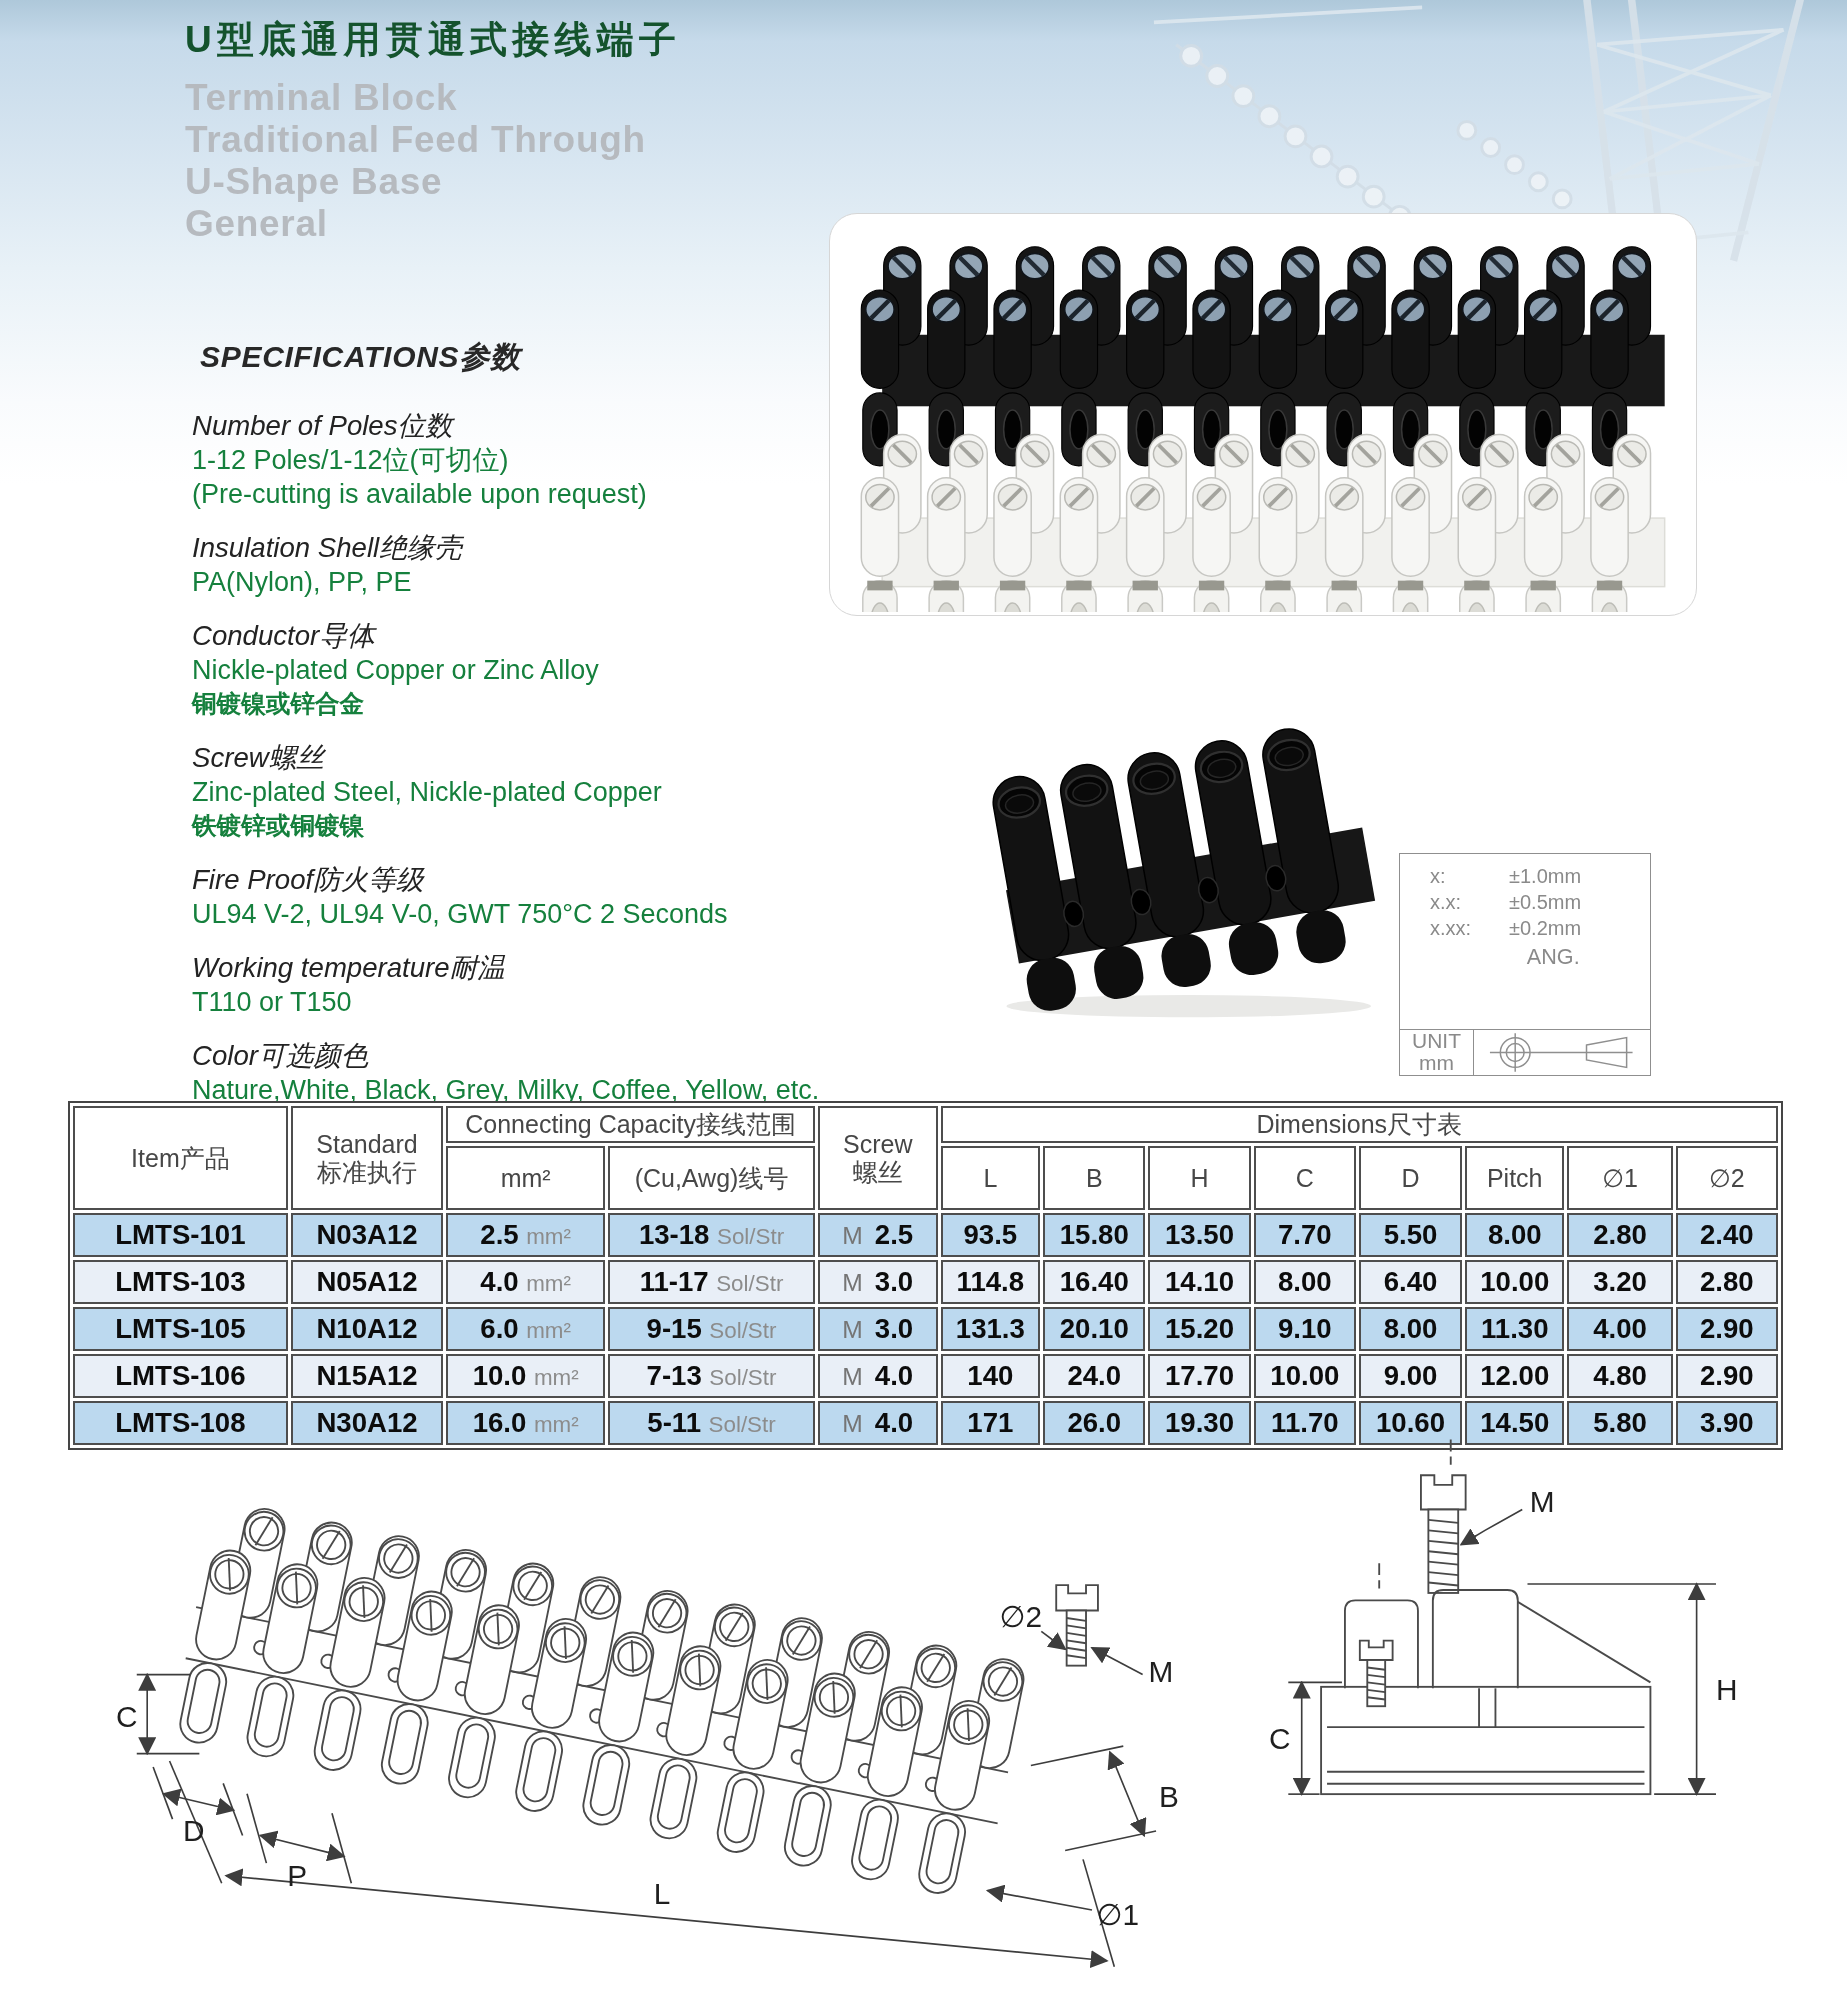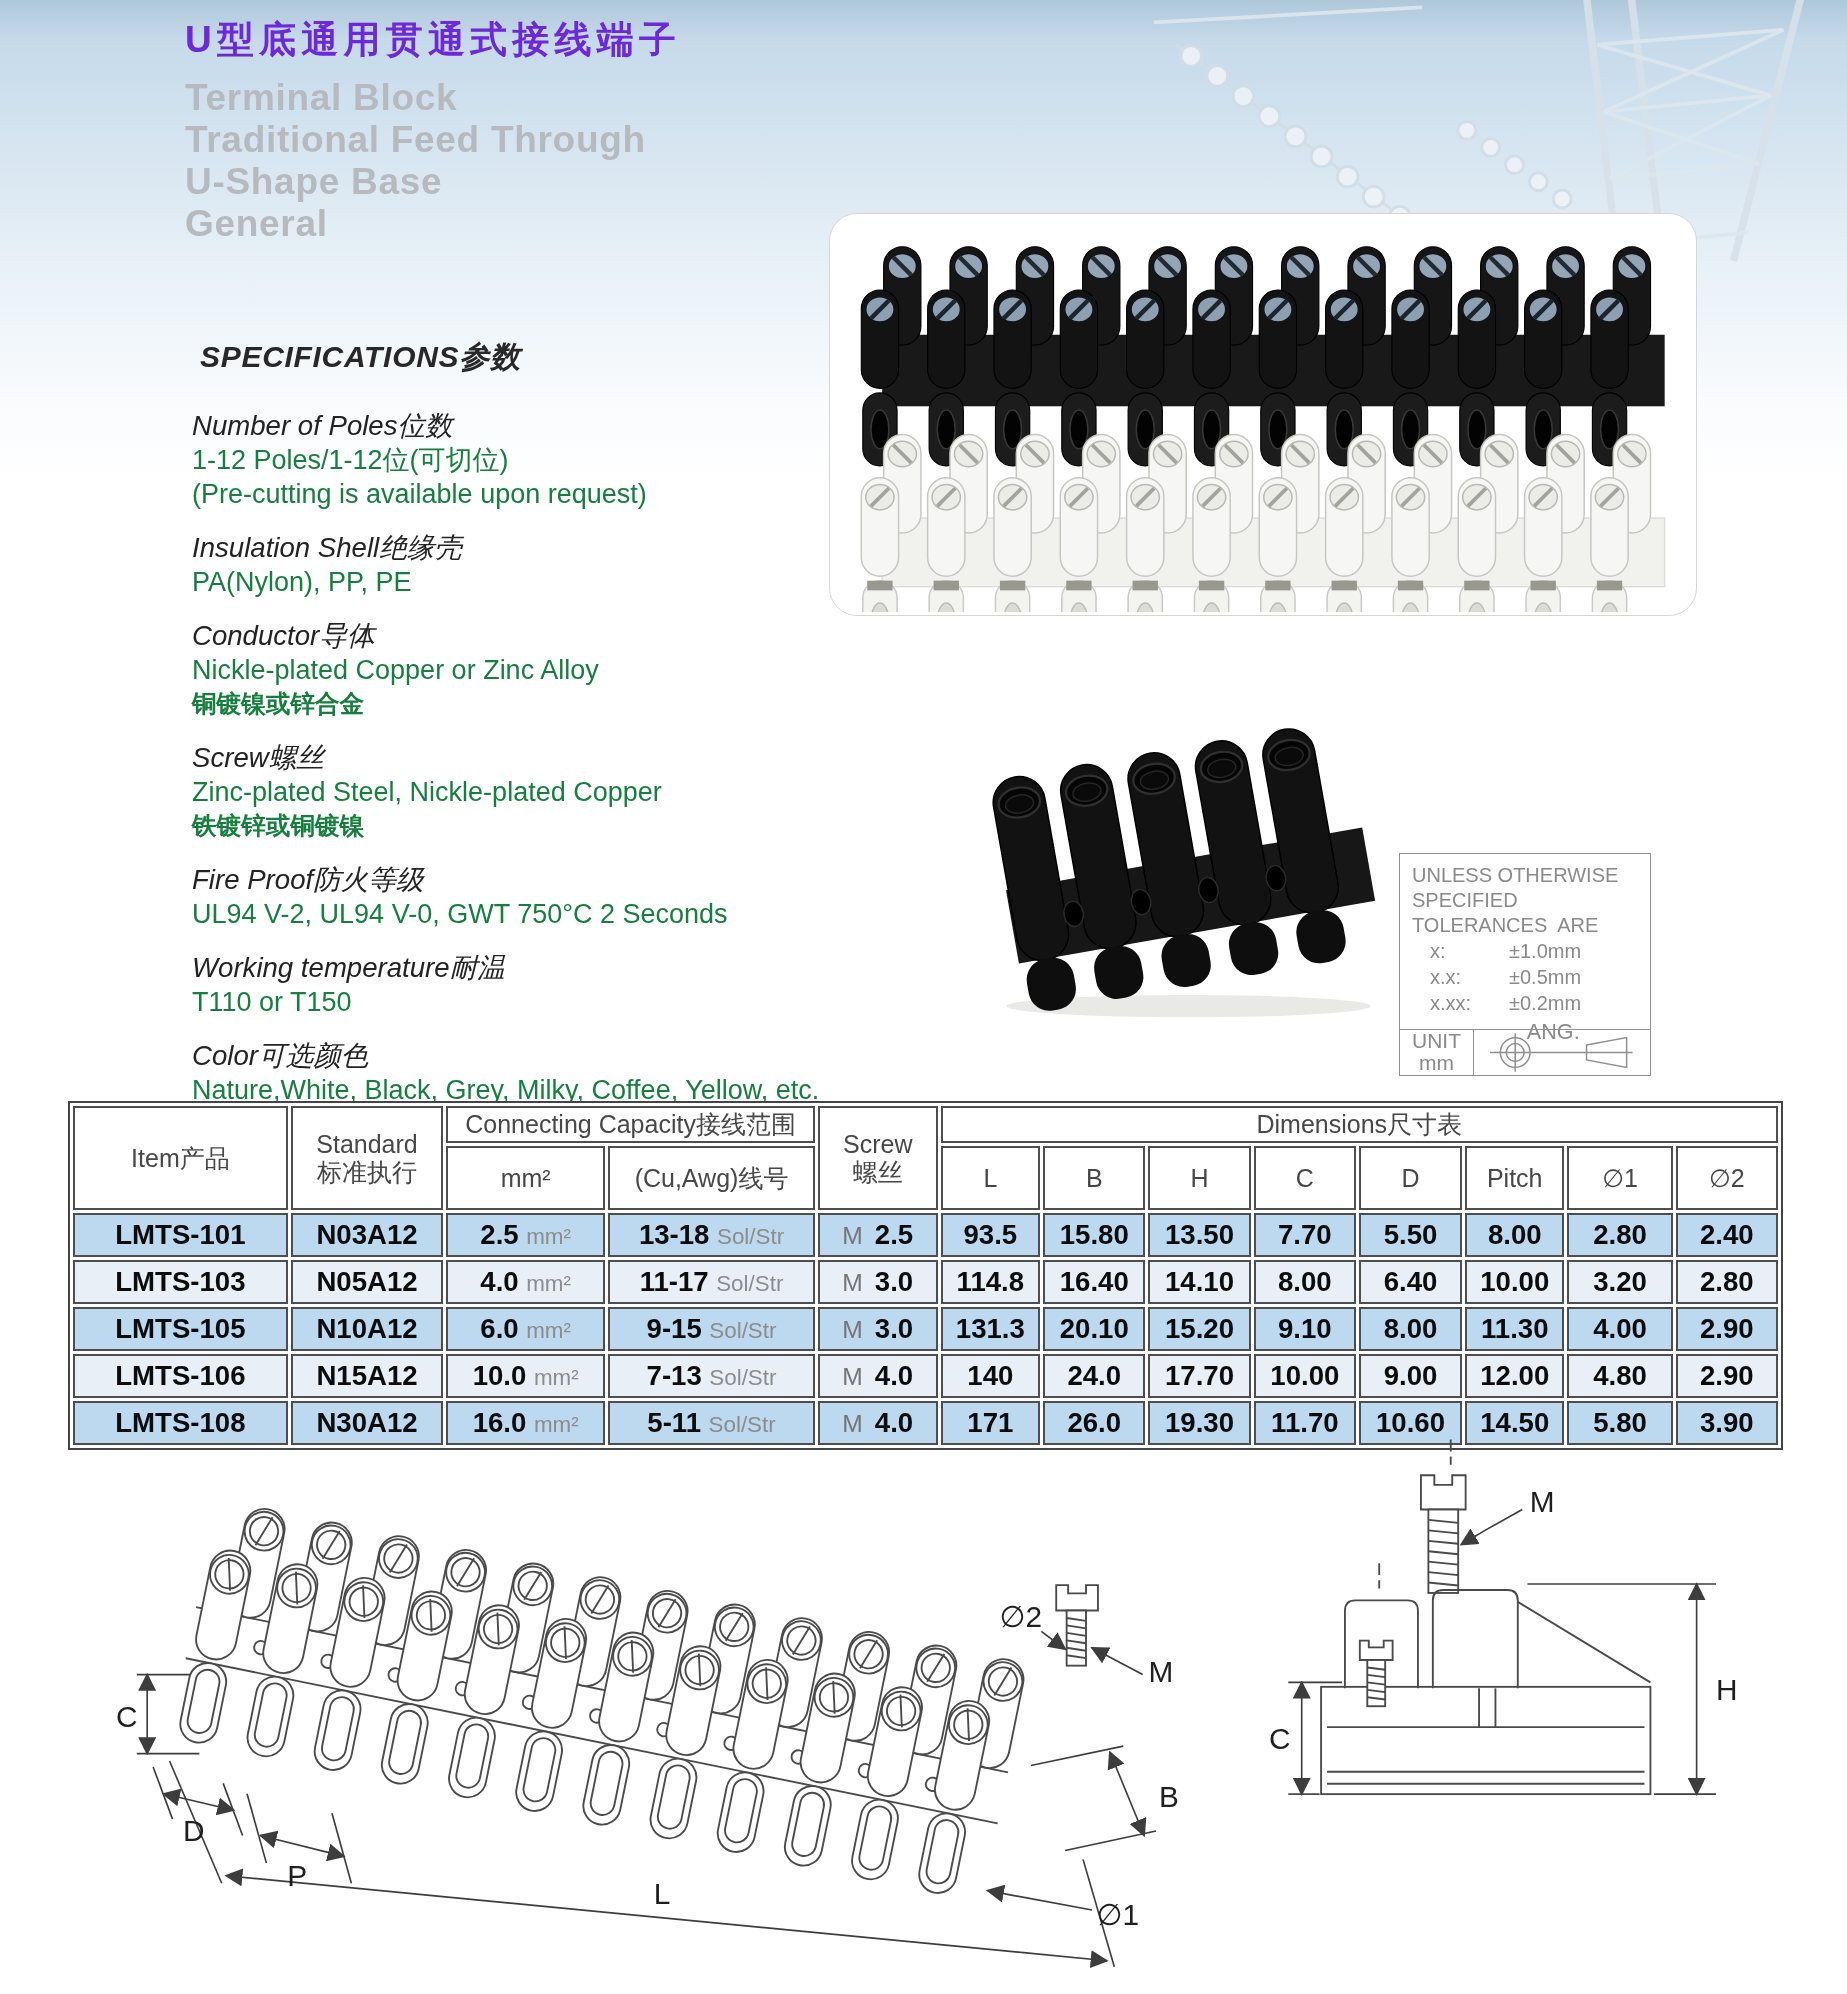--- a/index.html
+++ b/index.html
@@ -4,21 +4,21 @@
 <style>
   html,body{margin:0;padding:0;background:#fff;}
   .page{position:relative;width:1847px;height:1995px;background:#fff;overflow:hidden;
         font-family:"Liberation Sans",sans-serif;color:#222;}
   .sky{position:absolute;left:0;top:0;width:1847px;height:484px;
        background:linear-gradient(180deg,#aec8da 0px,#c6daea 41px,#d5e4f0 142px,#e8f1f7 268px,#f9fbfd 402px,#ffffff 484px);}
   .tower{position:absolute;right:0;top:0;}
 
   
   .title{position:absolute;left:185px;top:15px;}
-  .t-zh{font-size:37px;font-weight:700;color:#6d28d9;letter-spacing:5.2px;margin-bottom:12px;}
+  .t-zh{font-size:37px;font-weight:700;color:#14532d;letter-spacing:5.2px;margin-bottom:12px;}
   .t-en div{font-size:37px;font-weight:700;color:#b6babf;line-height:42px;letter-spacing:0.7px;}
 
   
   .specs{position:absolute;left:192px;top:337px;width:842px;}
   .specs-heading{font-style:italic;font-weight:700;font-size:30px;color:#282828;letter-spacing:0.7px;margin-bottom:31px;margin-left:8px;}
   .spec-sec{margin-bottom:20px;}
   .spec-label{font-style:italic;font-size:27.6px;line-height:34px;color:#232323;}
   .spec-line{font-size:27px;line-height:34px;color:#15803d;}
   .spec-line.zh{font-size:24.6px;font-weight:700;}
 
@@ -263,25 +263,20 @@
           <rect x="150" y="308" width="64" height="70" rx="28"></rect>
         <rect x="242" y="308" width="64" height="70" rx="28"></rect>
           <rect x="334" y="308" width="64" height="70" rx="28"></rect>
         <rect x="426" y="308" width="64" height="70" rx="28"></rect>
       </g>
     </g>
   </svg>
 
   <div class="tolbox">
     <div class="tol-top">
-      <div class="tol-title">
-        <div>UNLESS OTHERWISE</div>
-        <div>SPECIFIED</div>
-        <div>TOLERANCES  ARE</div>
-      </div>
       <div class="tol-row">
         <span class="k">x:</span>
         <span class="v">±1.0mm</span>
       </div>
       <div class="tol-row">
         <span class="k">x.x:</span>
         <span class="v">±0.5mm</span>
       </div>
       <div class="tol-row">
         <span class="k">x.xx:</span>

